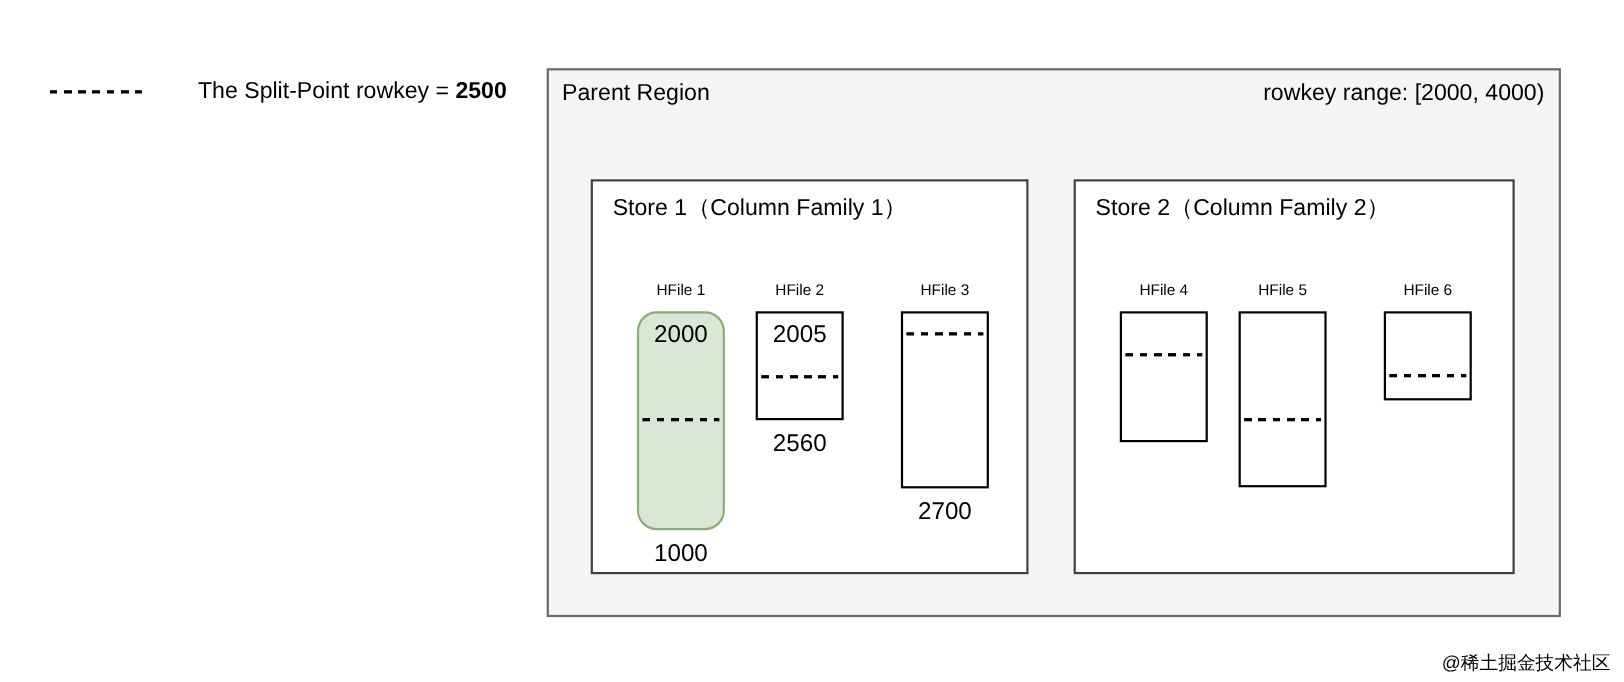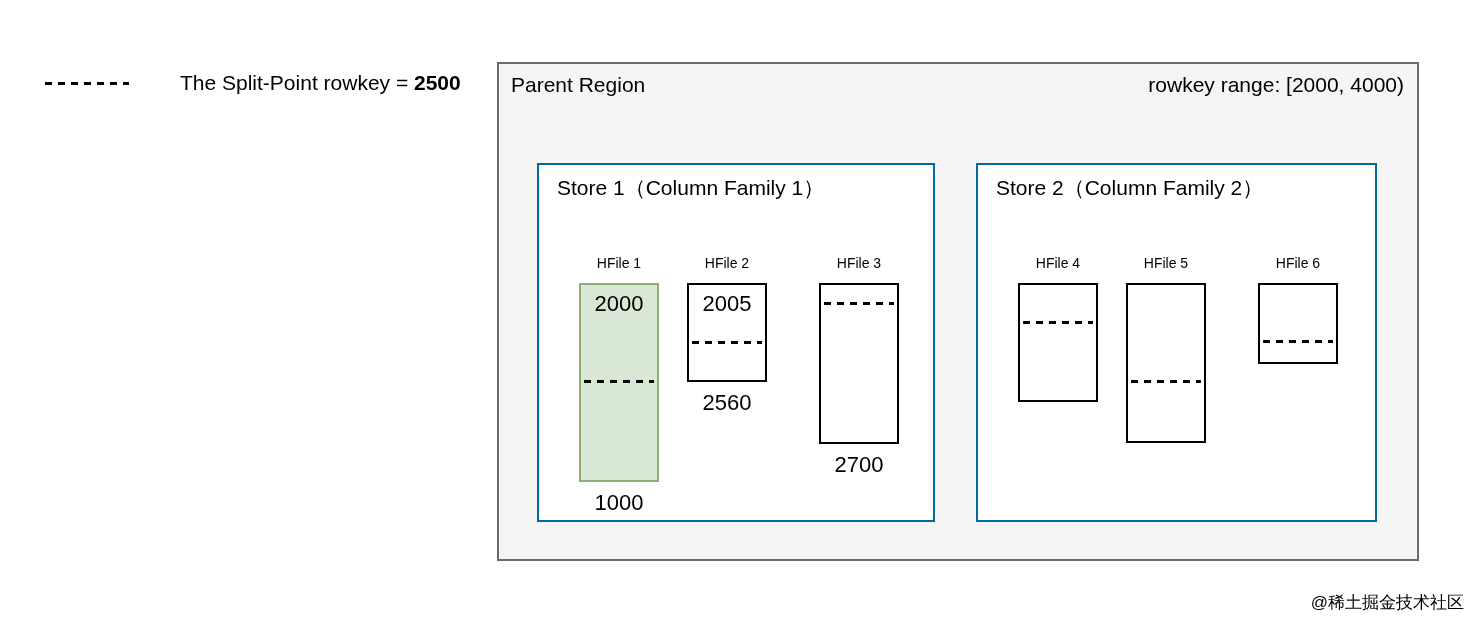--- a/index.html
+++ b/index.html
@@ -38,21 +38,21 @@
   }
   .pr-range {
     position: absolute; right: 13px; top: 9px;
     font-size: 21px;
   }
 
   
   .store {
     position: absolute; top: 99px; height: 359px;
     background: #ffffff;
-    border: 2px solid #0369a1;
+    border: 2px solid #404040;
   }
   .store1 { left: 38px;  width: 398px; }
   .store2 { left: 477px; width: 401px; }
   .store-title {
     position: absolute; left: 18px; top: 9px;
     font-size: 21px; white-space: nowrap;
   }
 
   
   .col {
@@ -66,20 +66,21 @@
   .hbox {
     position: relative;
     margin-top: 7px;
     width: 80px;
     border: 2px solid #000;
     background: #fff;
   }
   .hbox.highlight {
     background: #d9e8d4;
     border-color: #8aae76;
+    border-radius: 18px;
   }
   .b1 { height: 199px; }
   .b2 { height: 99px; }
   .b3 { height: 161px; }
   .b4 { height: 119px; }
   .b5 { height: 160px; }
   .b6 { height: 81px; }
   .dash {
     position: absolute; left: 3px; right: 3px; height: 3px;
     background: repeating-linear-gradient(90deg, #000 0 7px, transparent 7px 13px);

